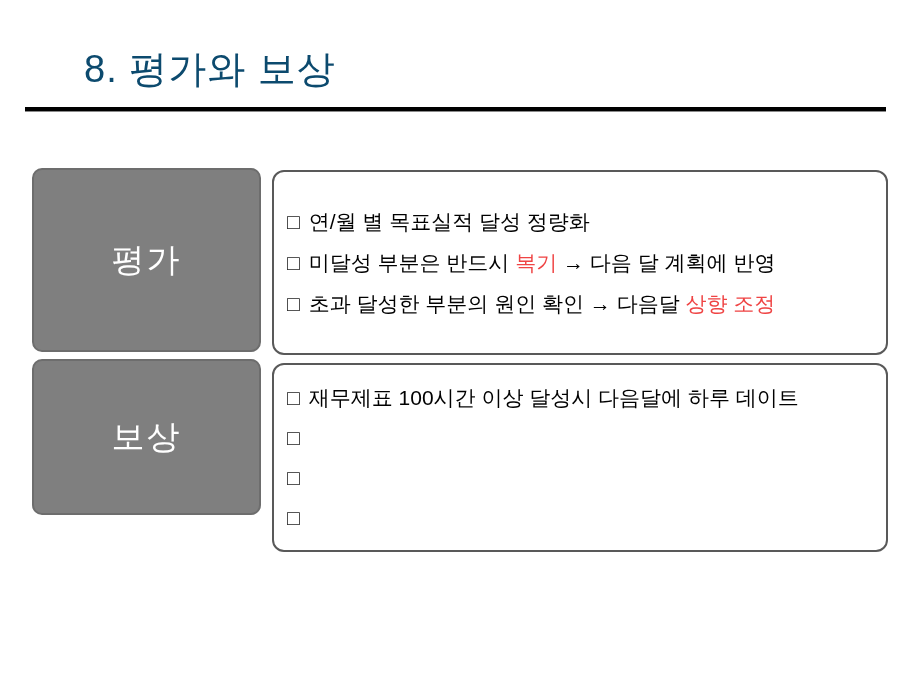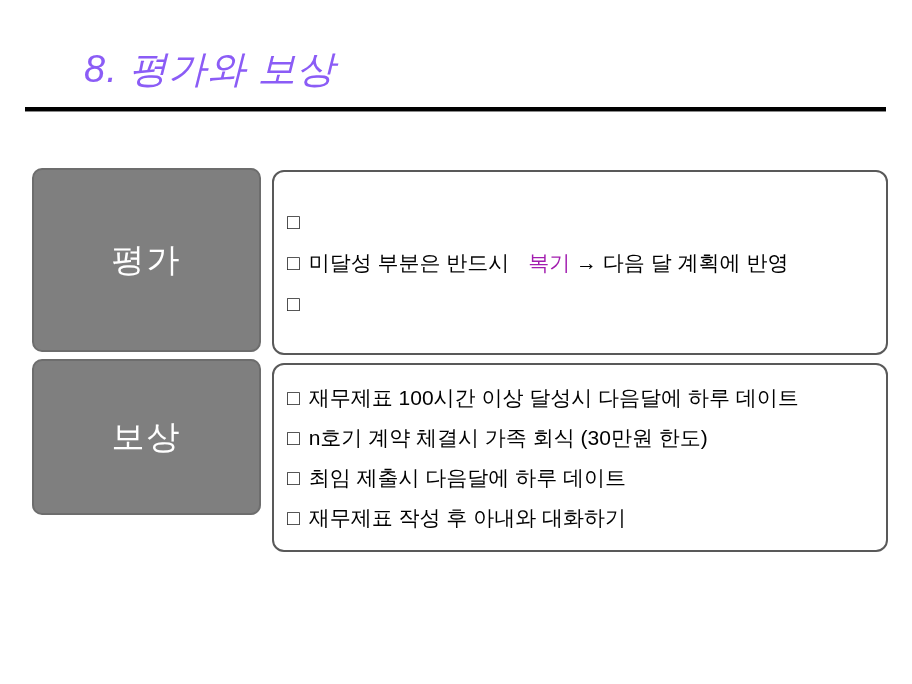--- a/index.html
+++ b/index.html
@@ -12,24 +12,23 @@
     overflow: hidden;
   }
 
   
   .slide-title {
     position: absolute;
     left: 84px;
     top: 48px;
     font-size: 38px;
     line-height: 1.15;
-    color: #8b5cf6;
+    color: #0c4a6e;
     letter-spacing: 1px;
     white-space: nowrap;
-    font-style: italic;
   }
   .title-rule {
     position: absolute;
     left: 25px;
     top: 107px;
     width: 861px;
     height: 4px;
     background: #000;
     border-bottom: 1px solid #8a8a8a;
   }
@@ -81,64 +80,63 @@
     color: #000;
     white-space: nowrap;
   }
   .content-box.row-1 .check-item { height: 40px; }
   .check-item .marker {
     font-size: 21px;
     margin-right: 9px;
     color: #1a1a1a;
     line-height: 1;
   }
-  .check-item .red { color: #a21caf; margin-left: 13px; }
+  .check-item .red { color: #ef4444; }
 </style>
 </head>
 <body>
 
 <div class="slide">
 
   <div class="slide-title">8. 평가와 보상</div>
 
   <div class="title-rule"></div>
 
   <div class="label-box row-0">
       <div>평가</div>
     </div>
 
   <div class="content-box row-0">
       <div class="check-item">
         <span class="marker">□</span>
+        <span><span>연/월 별 목표실적 달성 정량화</span></span>
       </div>
       <div class="check-item">
         <span class="marker">□</span>
         <span><span>미달성 부분은 반드시 </span><span class="red">복기</span><span> → 다음 달 계획에 반영</span></span>
       </div>
       <div class="check-item">
         <span class="marker">□</span>
+        <span><span>초과 달성한 부분의 원인 확인 → 다음달 </span><span class="red">상향 조정</span></span>
       </div>
     </div>
 
   <div class="label-box row-1">
       <div>보상</div>
     </div>
 
   <div class="content-box row-1">
       <div class="check-item">
         <span class="marker">□</span>
         <span><span>재무제표 100시간 이상 달성시 다음달에 하루 데이트</span></span>
       </div>
       <div class="check-item">
         <span class="marker">□</span>
-        <span><span>n호기 계약 체결시 가족 회식 (30만원 한도)</span></span>
       </div>
       <div class="check-item">
         <span class="marker">□</span>
-        <span><span>최임 제출시 다음달에 하루 데이트</span></span>
       </div>
       <div class="check-item">
         <span class="marker">□</span>
-        <span><span>재무제표 작성 후 아내와 대화하기</span></span>
       </div>
     </div>
 
 </div>
 
 </body></html>

